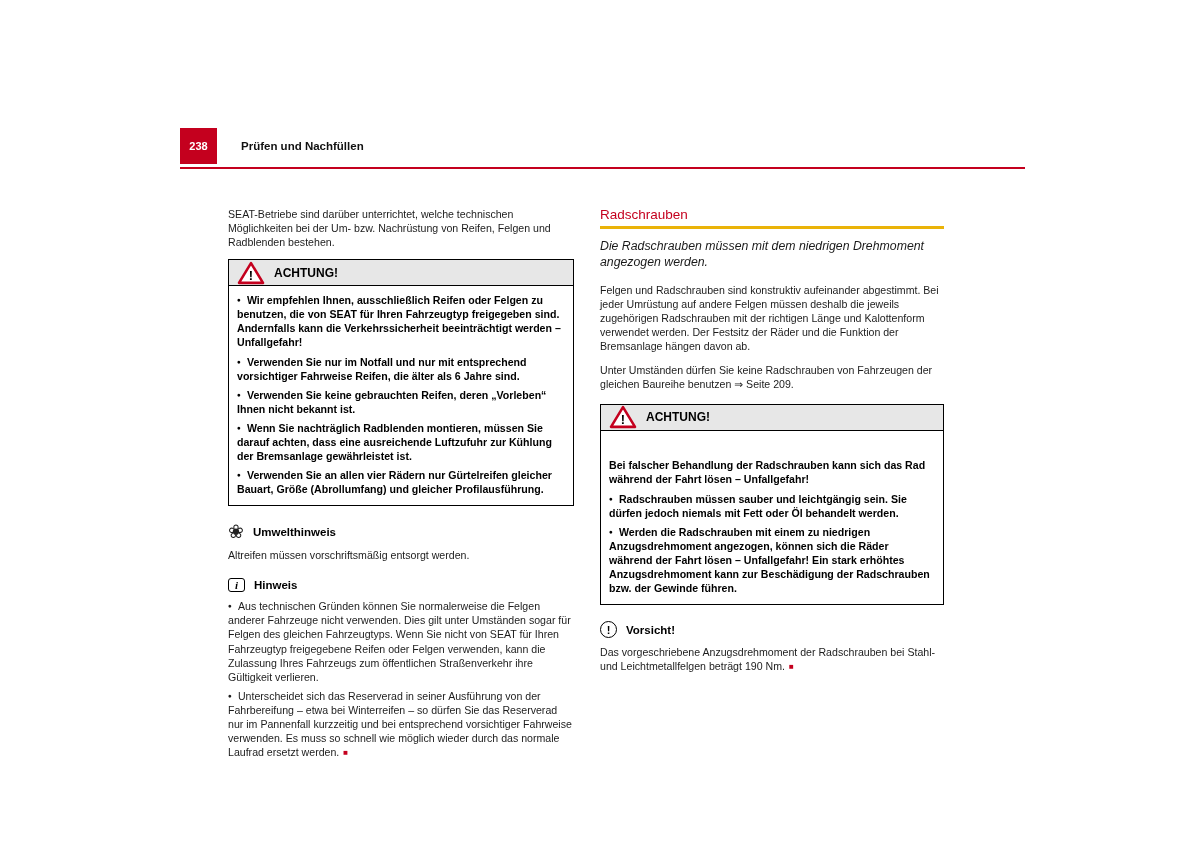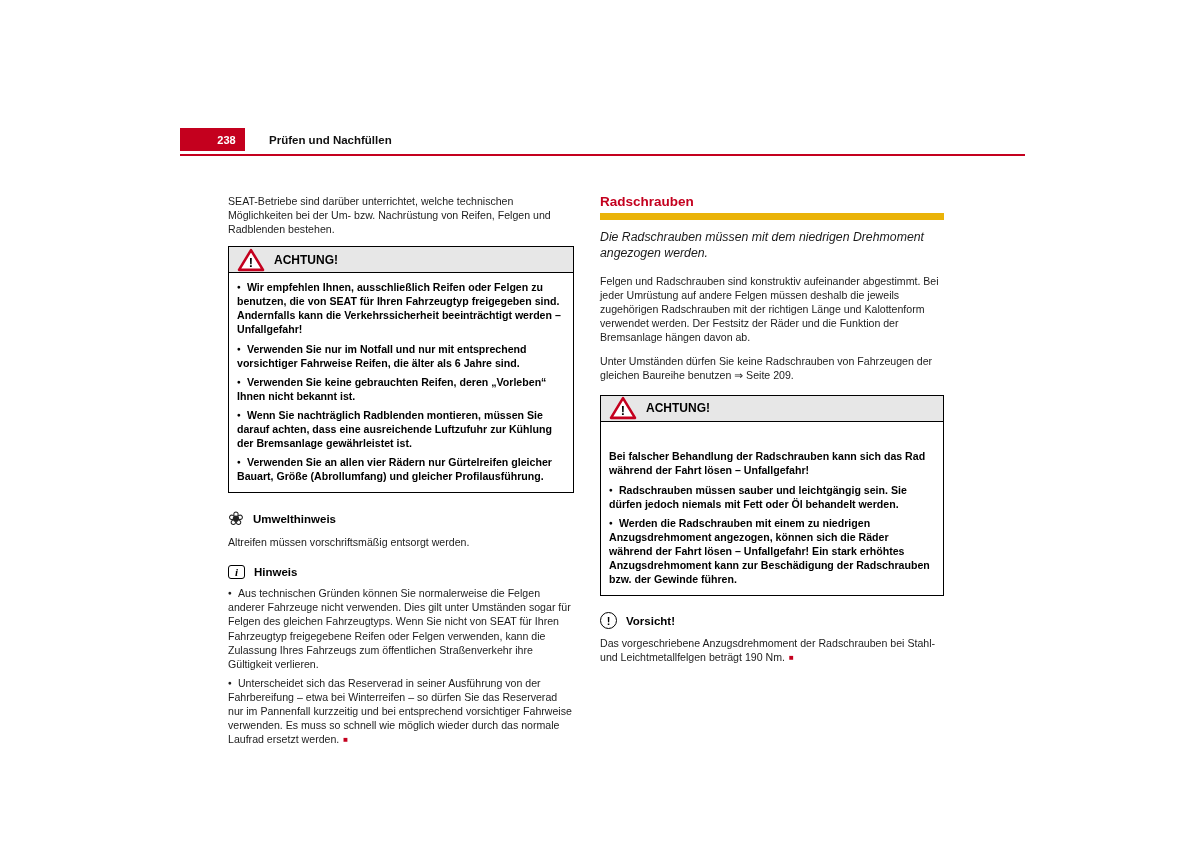--- a/index.html
+++ b/index.html
@@ -9,22 +9,22 @@
     background:#ffffff;
     font-family:"Liberation Sans", sans-serif;
     color:#1c1c1c;
     overflow:hidden;
   }
   .content{position:absolute;left:180px;top:128px;width:845px;}
   
   .hdr{display:flex;align-items:center;gap:24px;}
   .pagenum{
     background:#c4001e;color:#fff;font-weight:bold;
-    font-size:11px;width:37px;height:23px;
-    display:flex;align-items:center;justify-content:center;padding-left:28px;
+    font-size:11px;width:37px;height:36px;
+    display:flex;align-items:center;justify-content:center;
   }
   .hdr-title{font-size:11.5px;font-weight:bold;color:#111;}
   .hdr-rule{height:2px;background:#c4001e;margin-top:3px;}
   
   .columns{display:flex;margin-top:38px;}
   .col-left{margin-left:48px;width:346px;}
   .col-right{margin-left:26px;width:344px;}
   p{margin:0 0 10px 0;font-size:10.6px;line-height:1.33;}
   .bullet{margin:0 0 5px 0;}
   .dot::before{content:"\25CF";font-size:6.5px;vertical-align:2px;margin-right:6px;}
@@ -49,22 +49,22 @@
     font-family:"Liberation Serif", serif;font-style:italic;font-weight:bold;
     font-size:11px;color:#000;box-sizing:border-box;
   }
   .excl-ic{
     width:17px;height:17px;border:1.8px solid #000;border-radius:50%;
     display:flex;align-items:center;justify-content:center;
     font-weight:bold;font-size:11px;color:#000;box-sizing:border-box;
   }
   
   .h-red{
-    color:#c4001e;font-size:13.5px;font-weight:bold;
-    margin:0 0 0 0;padding:0 0 4px 0;border-bottom:7px solid #eab308;
+    color:#c4001e;font-size:13.5px;font-weight:normal;
+    margin:0 0 0 0;padding:0 0 4px 0;border-bottom:3px solid #eab308;
   }
   .sub-ital{
     font-size:12.3px;font-style:italic;color:#1a1a1a;
     margin:10px 0 12px 0;line-height:1.3;
   }
   .endmark{color:#c4001e;font-size:8px;margin-left:4px;vertical-align:1px;}
 </style>
 </head>
 <body>
 

